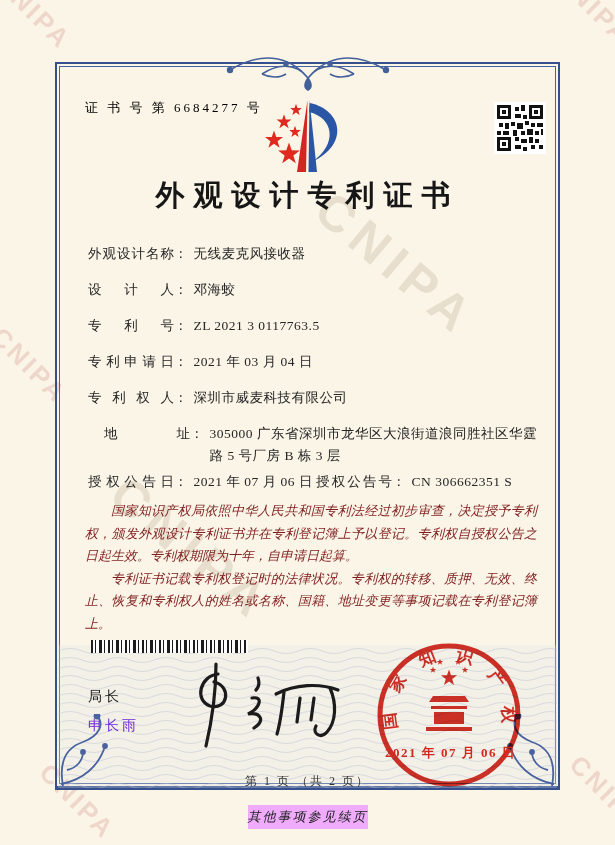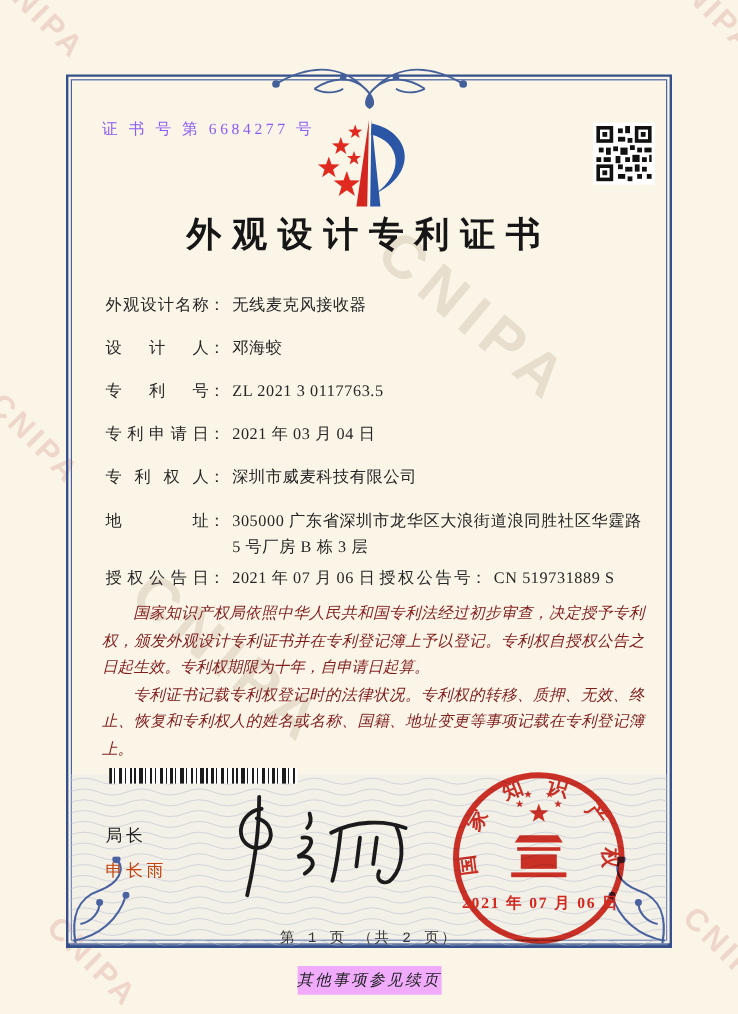--- a/index.html
+++ b/index.html
@@ -7,56 +7,56 @@
   #page{position:relative;width:615px;height:845px;background:#fbf5e7;overflow:hidden;}
   .wm{position:absolute;font-family:"Liberation Sans","DejaVu Sans",sans-serif;font-weight:bold;
       color:rgba(214,160,148,.35);transform:rotate(45deg);letter-spacing:3px;font-size:26px;user-select:none;}
   .wm.big{color:rgba(203,190,170,.42);font-size:50px;transform:rotate(40deg);letter-spacing:8px;}
   
   #frame{position:absolute;left:55px;top:62px;width:505px;height:728px;
          border:2px solid #35508c;border-bottom-width:4px;box-sizing:border-box;}
   #frame .inner{position:absolute;left:2px;top:2px;right:2px;bottom:2px;border:1px solid #4a63a0;}
   .deco{position:absolute;}
   
-  #certno{position:absolute;left:85px;top:99px;font-size:13px;color:#8b5cf6;letter-spacing:3px;}
+  #certno{position:absolute;left:85px;top:99px;font-size:13px;color:#000000;letter-spacing:3px;}
   
   #logo{position:absolute;left:250px;top:94px;}
   #qr{position:absolute;left:494px;top:102px;}
   
   #title{position:absolute;left:55px;top:176px;width:505px;text-align:center;
          font-size:29px;font-weight:bold;color:#161616;letter-spacing:9px;}
   
   #fields{position:absolute;left:88px;top:243px;width:452px;font-size:13.5px;color:#262626;}
   .frow{display:flex;line-height:22px;margin-bottom:14px;}
-  .frow.addr{margin-bottom:4px;}
+  .frow.addr{margin-bottom:4px;margin-left:16px;}
   .lbl{width:86px;flex:none;text-align:justify;text-align-last:justify;letter-spacing:0;}
   .coln{flex:none;}
   .val{padding-left:6px;max-width:346px;letter-spacing:.5px;}
   .frow.dual{position:relative;}
   .dual .second{position:absolute;left:228px;top:0;display:flex;}
   
   #paras{position:absolute;left:85px;top:500px;width:452px;font-size:13px;line-height:22.5px;
          color:#7f1d1d;text-align:justify;font-style:italic;}
   #paras p{margin:0;text-indent:2em;}
   
   #waveband{position:absolute;left:58px;top:645px;}
   
   #barcode{position:absolute;left:91px;top:640px;width:157px;height:13px;
     background:repeating-linear-gradient(90deg,#1c1c1c 0 2px,#fdfdfd 2px 4px,#1c1c1c 4px 5px,#fdfdfd 5px 8px,#1c1c1c 8px 11px,#fdfdfd 11px 13px,#1c1c1c 13px 14px,#fdfdfd 14px 17px);}
   
   #sigrole{position:absolute;left:88px;top:688px;font-size:14px;letter-spacing:3px;color:#222;}
-  #signame{position:absolute;left:88px;top:717px;font-size:14px;letter-spacing:3px;color:#c2410c;}
+  #signame{position:absolute;left:88px;top:717px;font-size:14px;letter-spacing:3px;color:#6d28d9;}
   #sig{position:absolute;left:180px;top:660px;}
   
   #seal{position:absolute;left:374px;top:640px;mix-blend-mode:multiply;opacity:.95;}
   #sealdate{position:absolute;left:385px;top:744px;width:170px;font-size:13px;font-weight:bold;
             color:#d2281e;letter-spacing:1.5px;z-index:5;}
   
   #pageline{position:absolute;left:55px;top:773px;width:505px;text-align:center;
-            font-size:12px;letter-spacing:2px;color:#333;font-family:Liberation Mono, monospace;}
+            font-size:12px;letter-spacing:2px;color:#333;}
   #note{position:absolute;left:50%;transform:translateX(-50%);top:805px;font-size:13px;
         letter-spacing:2px;color:#222;background:#f0abfc;padding:3px 0;font-style:italic;}
 </style>
 </head>
 <body>
 
 <div id="page">
 
   <svg width="0" height="0" style="position:absolute">
     <defs>
@@ -229,21 +229,21 @@
         <span class="coln">：</span>
         <span class="val">305000 广东省深圳市龙华区大浪街道浪同胜社区华霆路 5 号厂房 B 栋 3 层</span>
     </div>
     <div class="frow dual">
       <span class="lbl">授权公告日</span>
         <span class="coln">：</span>
         <span class="val">2021 年 07 月 06 日</span>
       <span class="second">
         <span class="lbl" style="width:76px">授权公告号</span>
           <span class="coln">：</span>
-          <span class="val">CN 519731889 S</span>
+          <span class="val">CN 306662351 S</span>
       </span>
     </div>
   </div>
 
   <div id="paras">
     <p>国家知识产权局依照中华人民共和国专利法经过初步审查，决定授予专利权，颁发外观设计专利证书并在专利登记簿上予以登记。专利权自授权公告之日起生效。专利权期限为十年，自申请日起算。</p>
     <p>专利证书记载专利权登记时的法律状况。专利权的转移、质押、无效、终止、恢复和专利权人的姓名或名称、国籍、地址变更等事项记载在专利登记簿上。</p>
   </div>
 
   <div id="barcode"></div>

